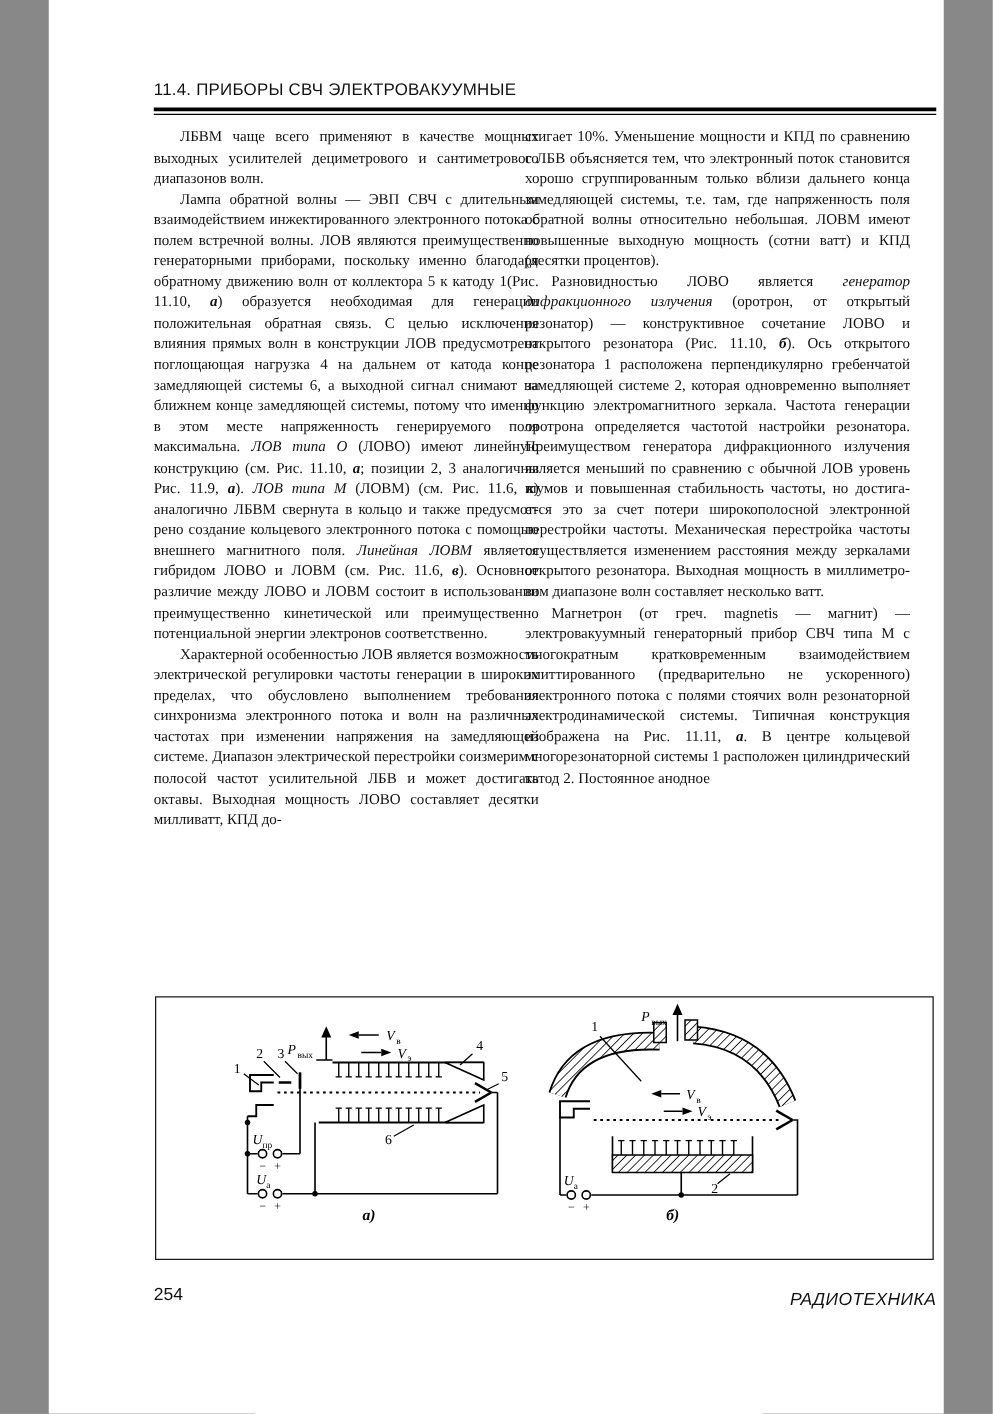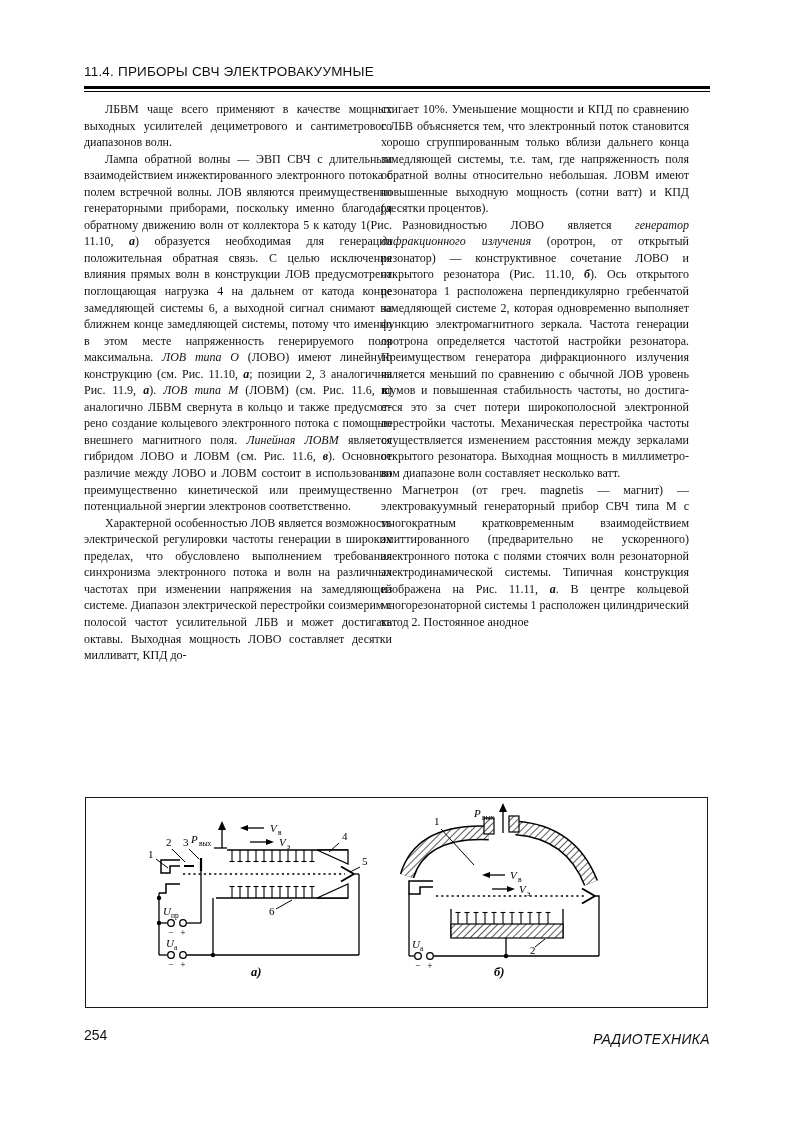--- a/index.html
+++ b/index.html
@@ -1,16 +1,16 @@
 <!DOCTYPE html>
 <html lang="ru"><head>
 <meta charset="utf-8">
 <style>
   html,body{margin:0;padding:0;background:#888;}
-  #page{position:relative;width:794px;height:1131px;background:#ffffff;margin:0 auto;
+  #page{position:relative;width:716px;height:1131px;background:#ffffff;margin:0 auto;
         font-family:"Liberation Serif",serif;color:#111;overflow:hidden;}
   .header-title{position:absolute;left:84px;top:64px;width:626px;
         font-family:"Liberation Sans",sans-serif;font-size:13.5px;letter-spacing:.2px;color:#111;}
   .rule-thick{position:absolute;left:84px;top:86px;width:626px;height:3px;background:#000;}
   .rule-thin{position:absolute;left:84px;top:91px;width:626px;height:1px;background:#000;}
   .col{position:absolute;top:101px;width:308px;height:694px;overflow:hidden;}
   .col-left{left:84px;}
   .col-right{left:381px;}
   .para{margin:0;text-align:justify;text-indent:21px;font-size:12px;line-height:16.55px;}
   .para.noind{text-indent:0;}

